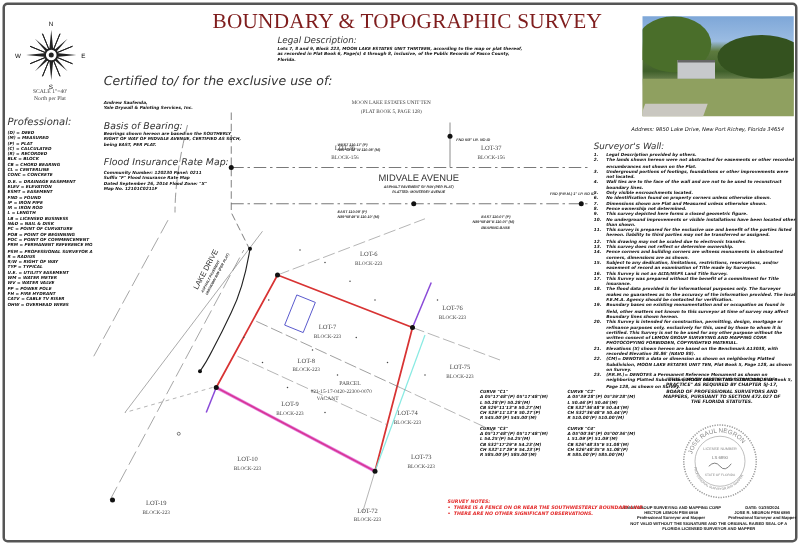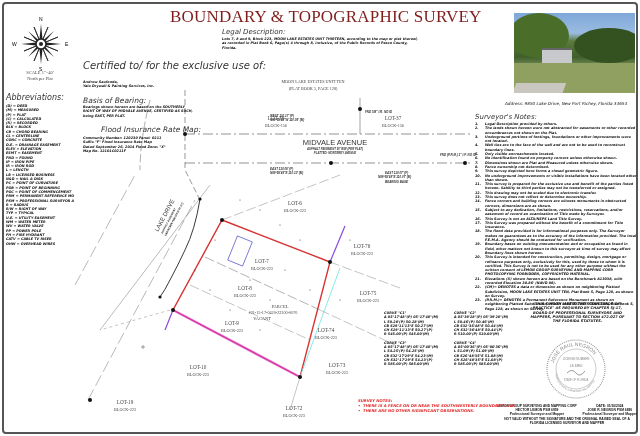--- a/index.html
+++ b/index.html
@@ -185,21 +185,21 @@
   <text x="27" y="7" font-size="5" font-family="Liberation Sans, sans-serif">N</text>
   <text x="27" y="57" font-size="5" font-family="Liberation Sans, sans-serif">S</text>
   <text x="53" y="32" font-size="5" font-family="Liberation Sans, sans-serif">E</text>
   <text x="0" y="32" font-size="5" font-family="Liberation Sans, sans-serif">W</text>
 </svg>
 <div class="abs scale">
   <div>SCALE 1"=40'</div>
   <div>North per Plat</div>
 </div>
 
-<div class="abs abbr-title hand hdr">Abbreviations:</div>
+<div class="abs abbr-title hand hdr">Professional:</div>
 <div class="abs abbr-list tiny" id="abbr-list">
     <div>(D) = DEED</div>
     <div>(M) = MEASURED</div>
     <div>(P) = PLAT</div>
     <div>(C) = CALCULATED</div>
     <div>(R) = RECORDED</div>
     <div>BLK = BLOCK</div>
     <div>CB = CHORD BEARING</div>
     <div>CL = CENTERLINE</div>
     <div>CONC = CONCRETE</div>
@@ -234,38 +234,38 @@
 
 <div class="abs cert-title hand hdr">Certified to/ for the exclusive use of:</div>
 <div class="abs cert tiny">
   <div>Andrew Saufenda,</div>
   <div>Yale Drywall &amp; Painting Services, Inc.</div>
 </div>
 
 <div class="abs bob-title hand hdr">Basis of Bearing:</div>
 <div class="abs bob tiny">Bearings shown hereon are based on the SOUTHERLY RIGHT OF WAY OF MIDVALE AVENUE, CERTIFIED AS SUCH, being EAST, PER PLAT.</div>
 
-<div class="abs hand hdr" style="left:83px;top:125px;margin-left:18px;">Flood Insurance Rate Map:</div>
+<div class="abs hand hdr" style="left:83px;top:125px;">Flood Insurance Rate Map:</div>
 <div class="abs flood tiny">
   <div>Community Number: 120230 Panel: 0211</div>
   <div>Suffix "F" Flood Insurance Rate Map</div>
   <div>Dated September 26, 2014  Flood Zone: "X"</div>
   <div>Map No. 12101C0211F</div>
 </div>
 
 <div class="abs photo">
   <div class="tree1"></div>
     <div class="tree2"></div>
     <div class="grass"></div>
     <div class="shed"></div>
     <div class="road"></div>
 </div>
 <div class="abs addr hand">Address: 9850 Lake Drive, New Port Richey, Florida 34654</div>
 
-<div class="abs notes-title hand hdr">Surveyor's Notes:</div>
+<div class="abs notes-title hand hdr">Surveyor's Wall:</div>
 <div class="abs notes tiny" id="notes-list">
     <div class="n">
       <span>1.</span>
       <span>Legal Description provided by others.</span>
     </div>
     <div class="n">
       <span>2.</span>
       <span>The lands shown hereon were not abstracted for easements or other recorded encumbrances not shown on the Plat.</span>
     </div>
     <div class="n">

